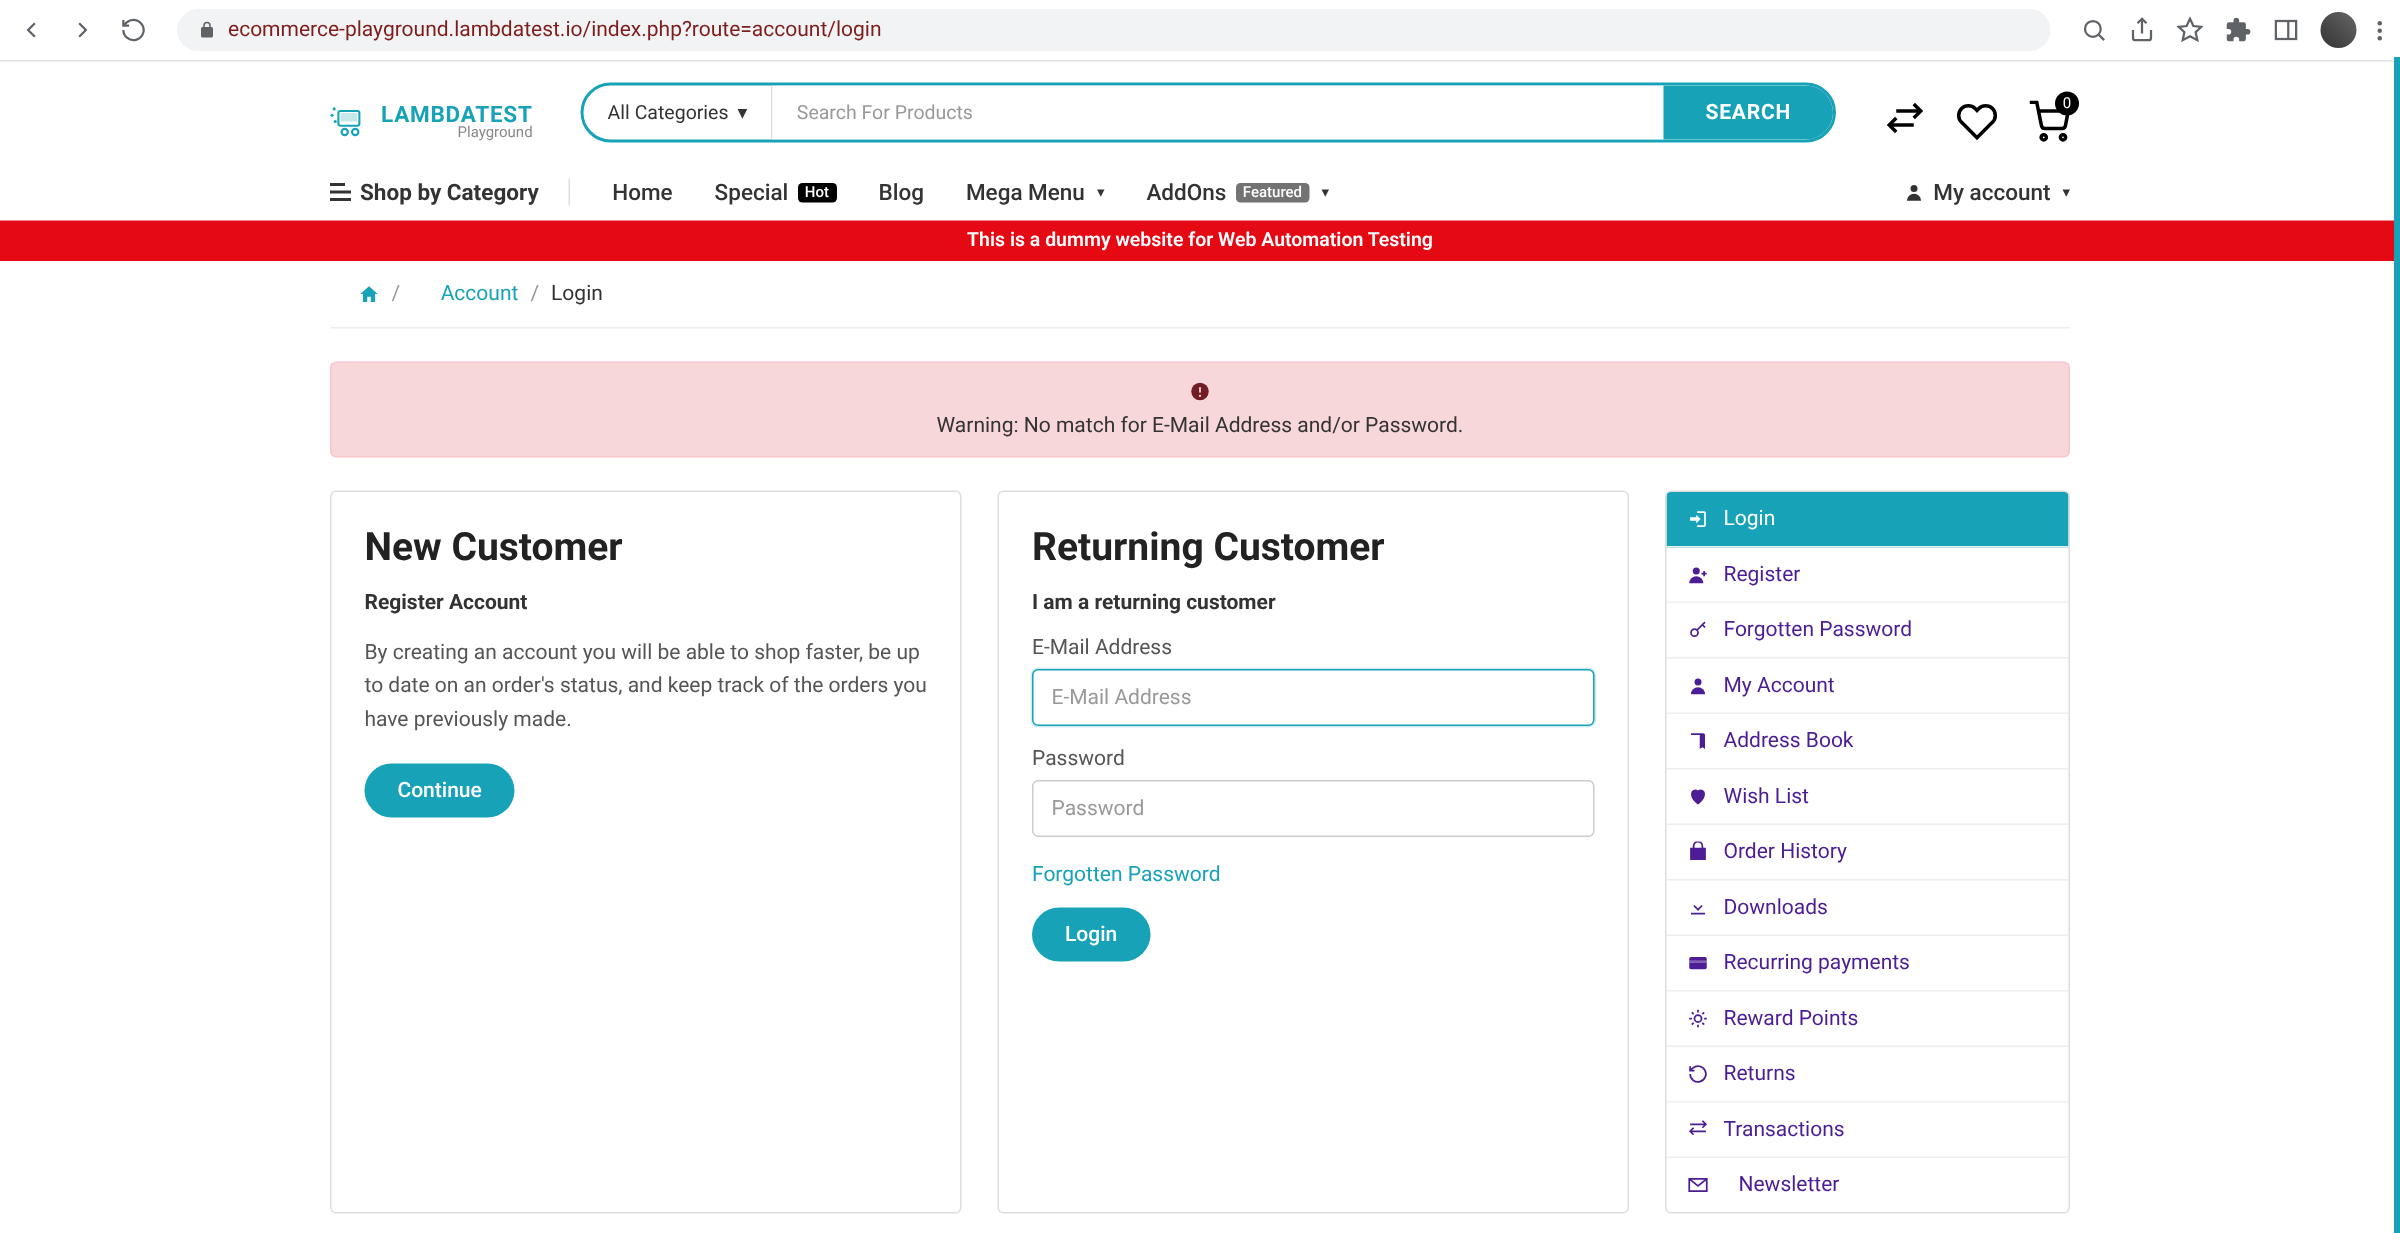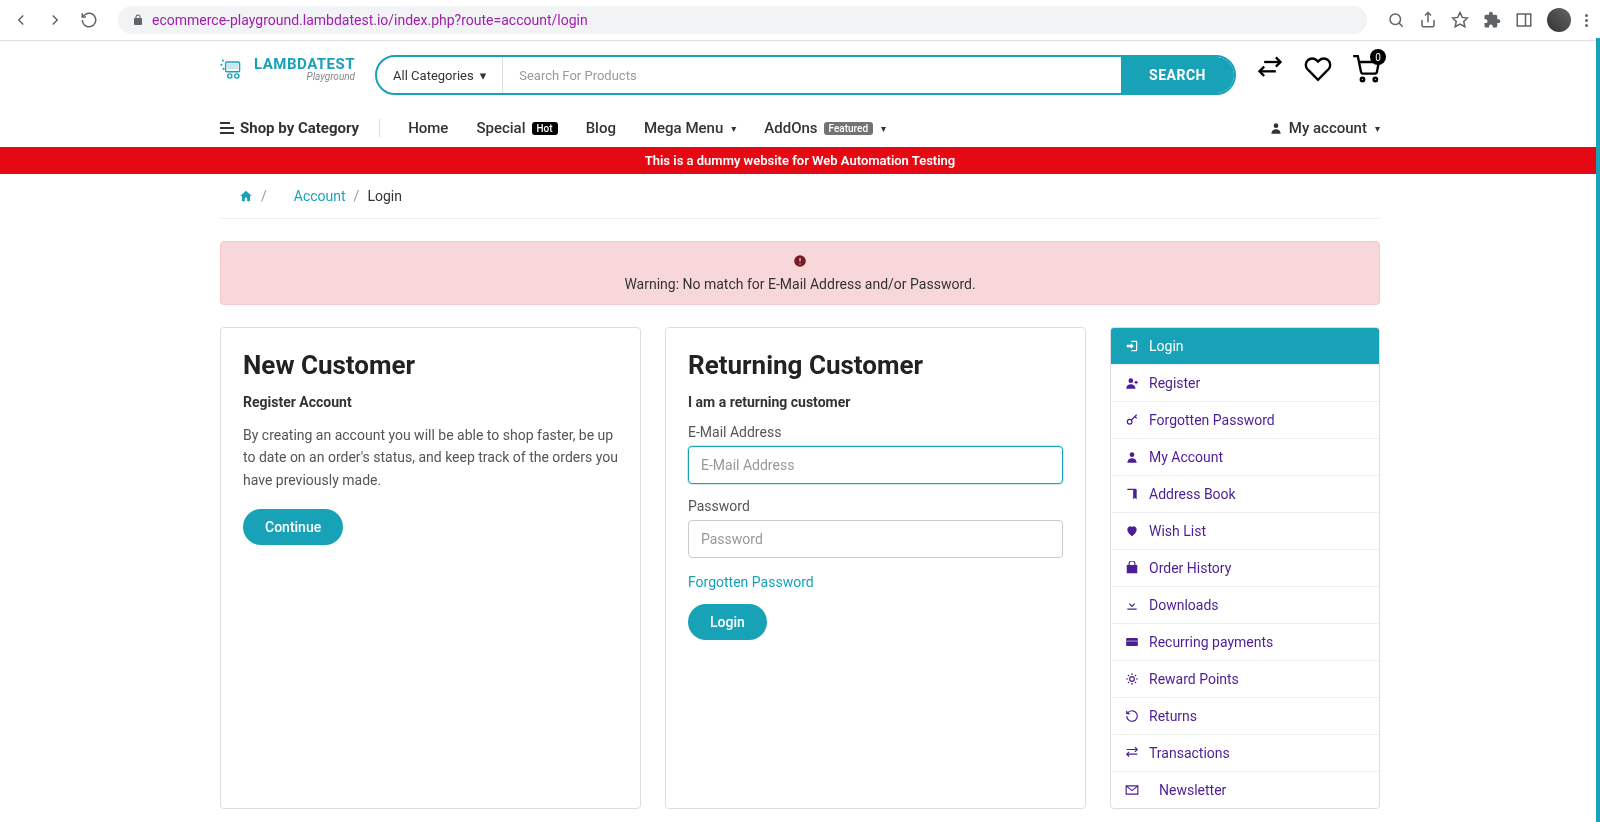--- a/index.html
+++ b/index.html
@@ -3,39 +3,39 @@
 <meta charset="utf-8">
 <style>
 * { margin: 0; padding: 0; box-sizing: border-box; font-family: -apple-system, BlinkMacSystemFont, "Segoe UI", Roboto, Arial, sans-serif; }
 body { background: #fff; color: #333; }
 
 
 .browser-chrome { display: flex; align-items: center; padding: 6px 12px; background: #fff; border-bottom: 1px solid #e0e0e0; gap: 12px; }
 .browser-nav { display: flex; gap: 16px; align-items: center; }
 .browser-nav-btn { width: 18px; height: 18px; display: flex; align-items: center; justify-content: center; cursor: pointer; color: #5f6368; }
 .url-bar { flex: 1; display: flex; align-items: center; background: #f1f3f4; border-radius: 20px; padding: 6px 14px; gap: 8px; margin: 0 8px; }
-.url-bar-text { font-size: 14px; color: #a21caf; flex: 1; }
+.url-bar-text { font-size: 14px; color: #7f1d1d; flex: 1; }
 .lock-icon { color: #5f6368; }
 .browser-right { display: flex; gap: 14px; align-items: center; }
 .browser-right-icon { width: 18px; height: 18px; color: #5f6368; cursor: pointer; }
 .avatar { width: 24px; height: 24px; border-radius: 50%; background: linear-gradient(45deg, #333, #666); }
 .more-dots { display: flex; flex-direction: column; gap: 2px; }
 .more-dots span { width: 3px; height: 3px; border-radius: 50%; background: #5f6368; }
 
 
 .page { max-width: 1200px; margin: 0 auto; padding: 0 20px; position: relative; }
 .page-scrollbar { position: fixed; right: 0; top: 38px; width: 4px; height: calc(100vh - 38px); background: #17a2b8; }
 
 
-.site-header { display: flex; align-items: flex-start; padding: 14px 0; gap: 20px; }
+.site-header { display: flex; align-items: flex-end; padding: 14px 0; gap: 32px; }
 .logo { display: flex; align-items: center; gap: 6px; }
 .logo-img { width: 28px; height: 28px; }
 .logo-text { display: flex; flex-direction: column; line-height: 1; }
 .logo-main { font-weight: 700; font-size: 15px; color: #17a2b8; letter-spacing: 0.5px; }
-.logo-sub { font-size: 10px; color: #888; text-align: right; font-style: italic; }
+.logo-sub { font-size: 10px; color: #888; text-align: right; }
 
 .search-wrap { flex: 1; display: flex; border: 2px solid #17a2b8; border-radius: 30px; overflow: hidden; height: 40px; }
 .search-cat { display: flex; align-items: center; padding: 0 16px; border-right: 1px solid #ddd; font-size: 13px; color: #333; cursor: pointer; gap: 6px; }
 .search-input { flex: 1; border: none; padding: 0 16px; font-size: 13px; outline: none; color: #333; }
 .search-input::placeholder { color: #999; }
 .search-btn { background: #17a2b8; color: #fff; border: none; padding: 0 28px; font-weight: 700; font-size: 14px; letter-spacing: 0.5px; cursor: pointer; }
 
 .header-icons { display: flex; gap: 20px; align-items: center; }
 .header-icon { width: 28px; height: 28px; cursor: pointer; color: #000; position: relative; }
 .cart-badge { position: absolute; top: -6px; right: -6px; background: #000; color: #fff; font-size: 10px; width: 16px; height: 16px; border-radius: 50%; display: flex; align-items: center; justify-content: center; }

